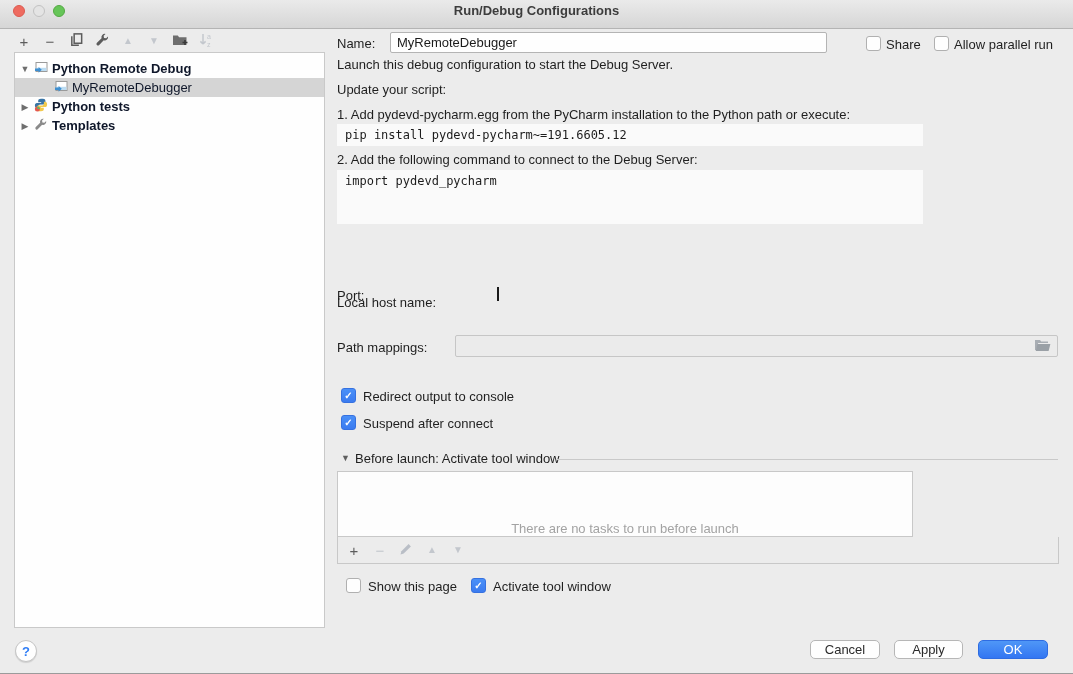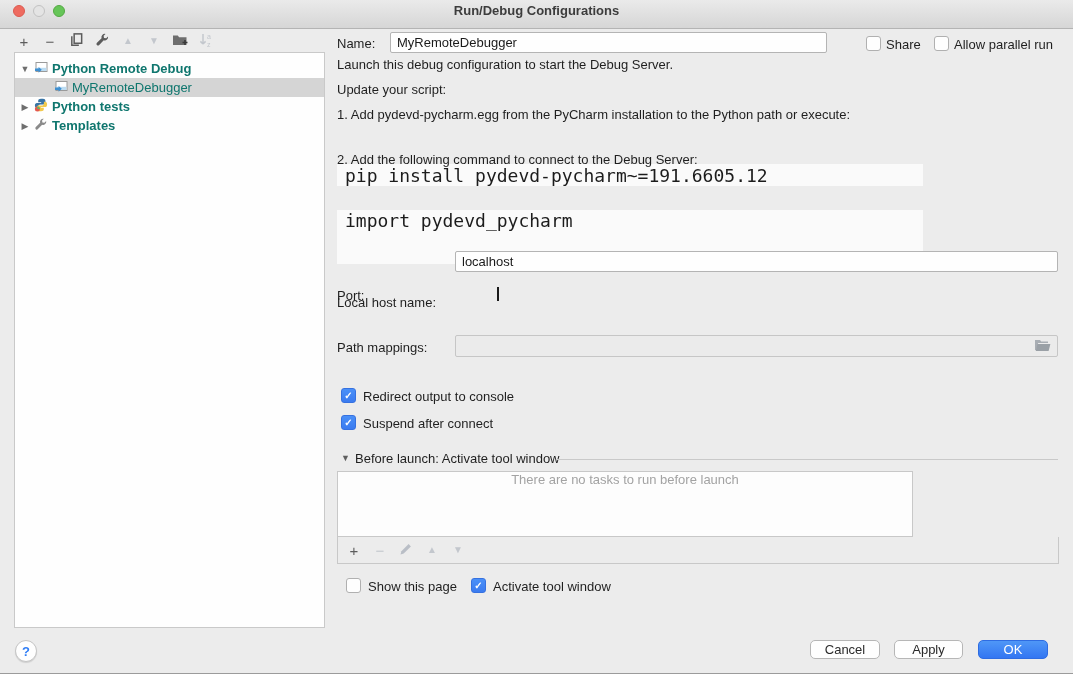--- a/index.html
+++ b/index.html
@@ -23,21 +23,21 @@
   .tb-btn{width:16px;height:18px;display:flex;align-items:center;justify-content:center;
     background:none;border:none;padding:0;cursor:default;}
   .glyph{font-size:15px;line-height:1;color:#5c5c5c;}
   .glyph.small{font-size:10px;}
   .glyph.disabled{color:#c3c7cd;}
   
   .tree-panel{position:absolute;left:14px;top:52px;width:311px;height:576px;
     background:#fefefe;border:1px solid #c9c9c9;}
   .tree-row{position:absolute;left:0;right:0;height:19px;display:flex;align-items:center;gap:4px;}
   .tree-row .chev{font-size:9px;color:#6e6e6e;width:10px;text-align:center;}
-  .tree-row .lbl{font-size:13px;color:#0f766e;}
+  .tree-row .lbl{font-size:13px;color:#0f172a;}
   .tree-row .lbl.bold{font-weight:bold;}
   .row1{top:6px;padding-left:5px;}
   .row2{top:25px;padding-left:39px;background:#d5d5d5;}
   .row3{top:44px;padding-left:5px;}
   .row4{top:63px;padding-left:5px;}
   
   .help-btn{position:absolute;left:15px;top:640px;width:22px;height:22px;border-radius:50%;
     background:#fefefe;border:1px solid #c5c5c5;box-shadow:0 1px 1px rgba(0,0,0,.12);
     color:#2f7df6;font-weight:bold;font-size:13px;display:flex;align-items:center;justify-content:center;}
   
@@ -48,36 +48,36 @@
   .name-input{left:390px;top:32px;width:437px;}
   .host-input{left:455px;top:251px;width:603px;}
   .port-input{left:455px;top:283px;width:603px;height:22px;
     border:1px solid #6ba1f5;box-shadow:0 0 0 3px #a9c9f7;border-radius:1px;}
   .caret{position:absolute;left:497px;top:287px;width:1.5px;height:14px;background:#1a1a1a;}
   .path-input{left:455px;top:335px;width:603px;height:22px;background:#ebebeb;border:1px solid #c6c6c6;
     padding-right:30px;}
   .browse-icon{position:absolute;left:1034px;top:339px;width:17px;height:13px;}
   .instr{position:absolute;left:337px;white-space:nowrap;font-size:13px;color:#1f1f1f;}
   .codeblock{position:absolute;left:337px;width:586px;background:#fafafa;
-    font-family:"DejaVu Sans Mono",monospace;font-size:18px;color:#1c1c1c;
-    padding:3px 8px;white-space:nowrap;overflow:hidden;margin-top:40px;}
+    font-family:"DejaVu Sans Mono",monospace;font-size:12px;color:#1c1c1c;
+    padding:3px 8px;white-space:nowrap;overflow:hidden;}
   .code1{top:124px;height:22px;line-height:17px;}
   .code2{top:170px;height:54px;line-height:20px;padding-top:1px;}
   
   .cb{position:absolute;width:15px;height:15px;border-radius:3px;background:#fefefe;
     border:1px solid #b0b0b0;display:flex;align-items:center;justify-content:center;}
   .cb.checked{background:linear-gradient(#4a90f8,#3b7bf0);border:1px solid #3671e0;
     color:#fff;font-size:10px;font-weight:bold;}
   .cb-label{position:absolute;font-size:13px;color:#1f1f1f;white-space:nowrap;}
   
   .section-arrow{position:absolute;left:341px;top:453px;font-size:9px;color:#5f5f5f;}
   .section-title{position:absolute;left:355px;top:451px;font-size:13px;color:#1f1f1f;white-space:nowrap;text-align:right;}
   .section-line{position:absolute;left:556px;top:459px;width:502px;border-top:1px solid #c9c9c9;}
   .tasks-box{position:absolute;left:337px;top:471px;width:576px;height:66px;background:#fdfdfd;
-    border:1px solid #c8c8c8;display:flex;align-items:flex-start;justify-content:center;}
+    border:1px solid #c8c8c8;display:flex;align-items:flex-end;justify-content:center;}
   .tasks-empty{color:#a3a3a3;font-size:13px;}
   .tasks-toolbar{position:absolute;left:337px;top:537px;width:722px;height:27px;background:#ececec;
     border:1px solid #c8c8c8;border-top:none;display:flex;align-items:center;gap:10px;padding-left:8px;}
   
   .btn{position:absolute;top:640px;height:19px;border-radius:5px;font-family:"Liberation Sans",sans-serif;
     font-size:13px;display:flex;align-items:center;justify-content:center;cursor:default;}
   .btn.plain{background:#fefefe;border:1px solid #b6b6b6;color:#2a2a2a;}
   .btn-cancel{left:810px;width:70px;}
   .btn-apply{left:894px;width:69px;}
   .btn-ok{left:978px;width:70px;background:linear-gradient(#4f97f7,#3376f2);
@@ -185,21 +185,20 @@
   <div class="instr" style="top:57px;">Launch this debug configuration to start the Debug Server.</div>
   <div class="instr" style="top:82px;">Update your script:</div>
   <div class="instr" style="top:107px;">1. Add pydevd-pycharm.egg from the PyCharm installation to the Python path or execute:</div>
   <div class="codeblock code1">pip install pydevd-pycharm~=191.6605.12</div>
   <div class="instr" style="top:152px;">2. Add the following command to connect to the Debug Server:</div>
   <div class="codeblock code2">
     <div>import pydevd_pycharm</div>
   </div>
 
   <div class="rlabel" style="left:337px;top:255px;margin-top:40px;">Local host name:</div>
-  <input class="txt-input host-input" value="localhost" style="">
 
   <div class="rlabel" style="left:337px;top:288px;">Port:</div>
   <div class="caret"></div>
 
   <div class="rlabel" style="left:337px;top:340px;">Path mappings:</div>
   <input class="txt-input path-input" value="" style="">
   <span class="browse-icon"><svg width="17" height="13" viewBox="0 0 17 13">
         <path fill="#a8adb3" d="M1 1h5l1.2 1.6H14V4H4.2L2.5 11H1z"></path>
         <path fill="#9aa0a6" d="M3.4 5h13l-1.8 7H1.7z"></path>
       </svg></span>

